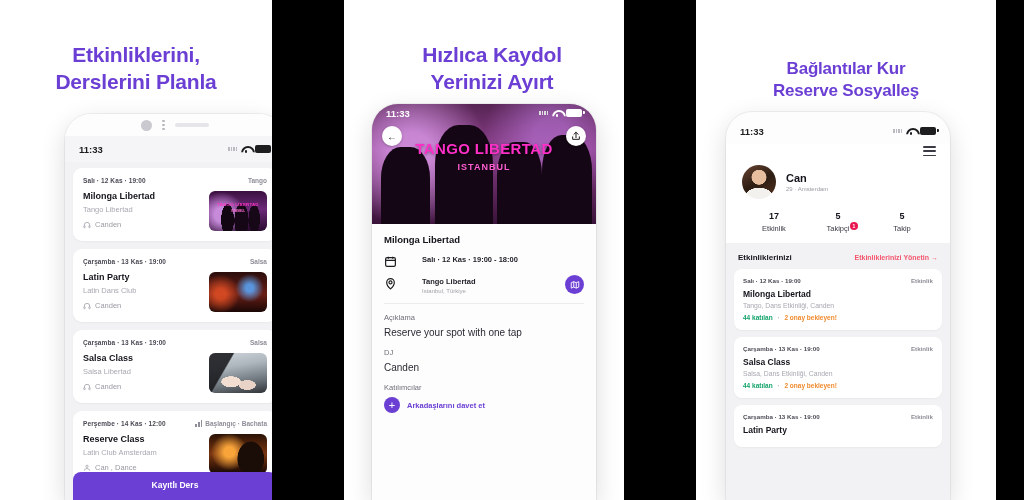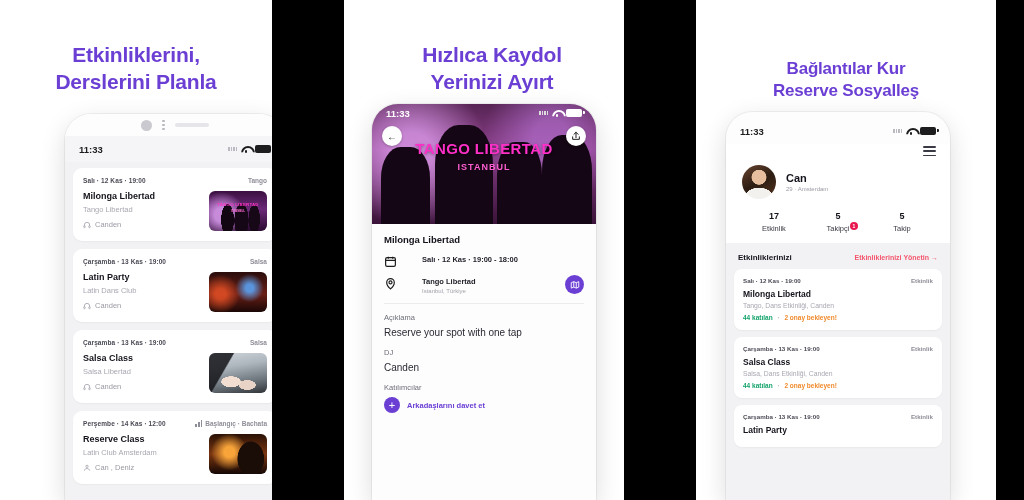--- a/index.html
+++ b/index.html
@@ -352,27 +352,28 @@
           </div>
           <div class="ev-body">
             <div class="ev-left">
               <div class="ev-title">Reserve Class</div>
               <div class="ev-sub">Latin Club Amsterdam</div>
               <div class="ev-meta">
                 <svg class="icon-hp" viewBox="0 0 24 24" fill="none" stroke="#9a9aa4" stroke-width="2.2">
                     <circle cx="12" cy="7" r="3.4"></circle>
                     <path d="M4 20c0-4 3.6-6.4 8-6.4S20 16 20 20"></path>
                   </svg>
-                <span>Can , Deniz</span>
+                <span>Can , Dance</span>
               </div>
             </div>
             <div class="thumb th-bachata"></div>
           </div>
         </div>
 
+        <div class="bottom-cta">Kayıtlı Ders</div>
       </div>
     </div>
   </div>
 
   <div class="gap"></div>
 
   <div class="panel p2">
     <div class="headline">
       <div>Hızlıca Kaydol</div>
       <div>Yerinizi Ayırt</div>

